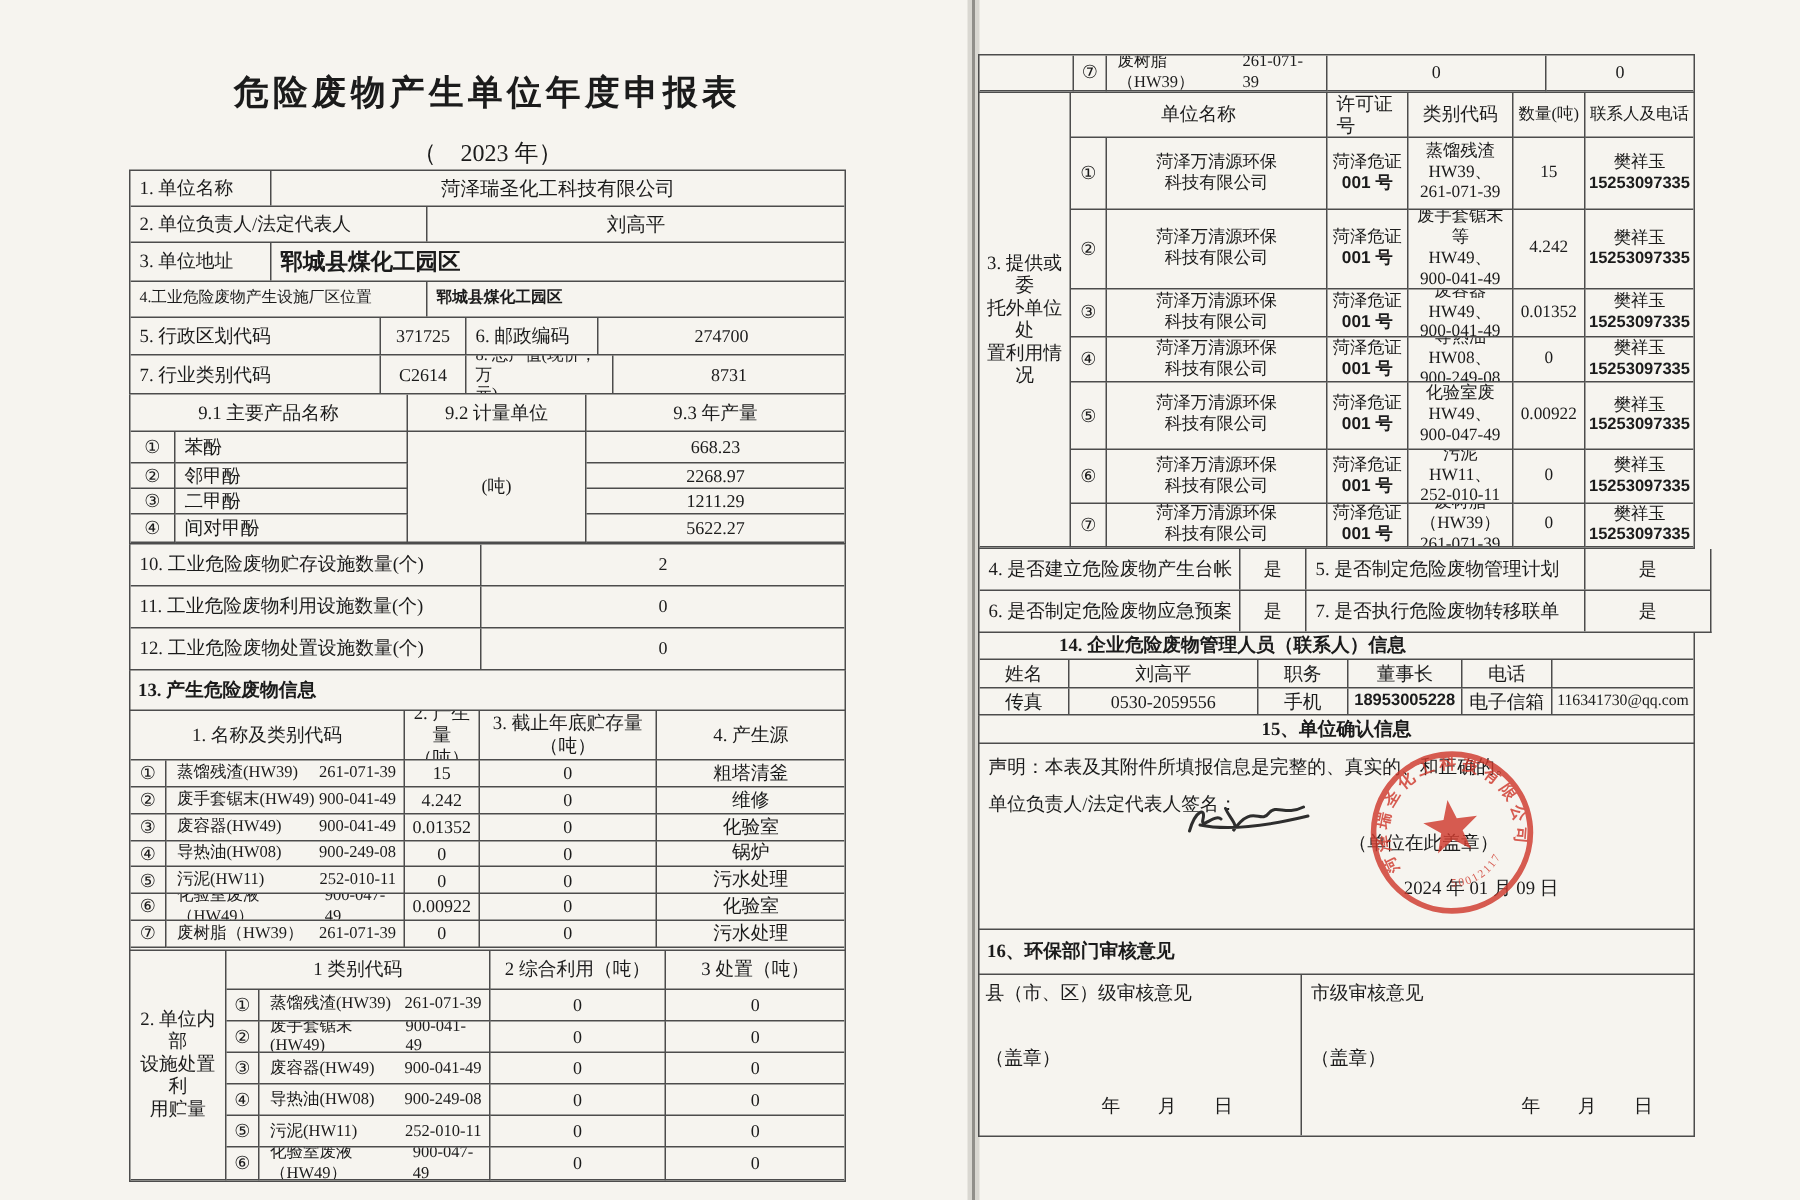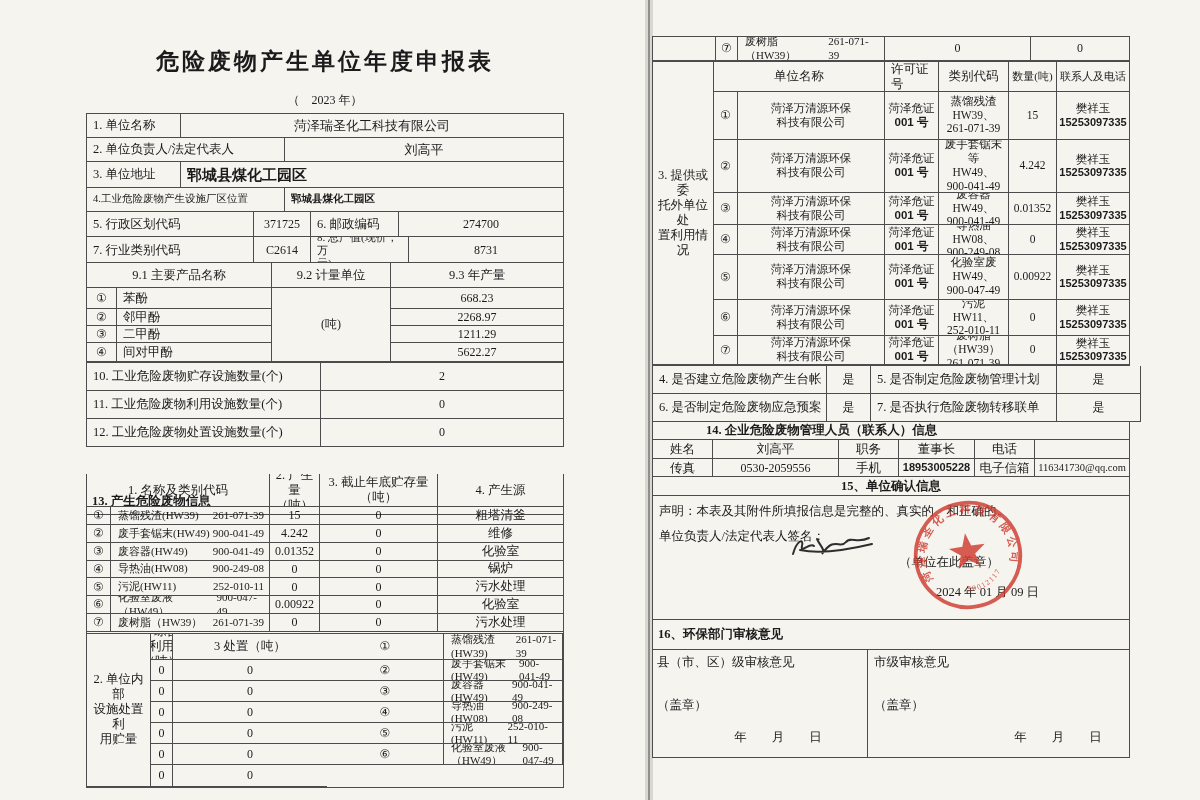--- a/index.html
+++ b/index.html
@@ -28,21 +28,21 @@
   .name-cell{justify-content:space-between;padding:0 5px 0 7px;text-align:left;}
   .divider{position:absolute;top:0;left:648px;width:2px;height:800px;background:#918f8a;}
   .divider-soft{position:absolute;top:0;left:645px;width:8px;height:800px;background:#d9d7d1;}
   .title{ text-align:center;font-weight:bold;font-size:23px;letter-spacing:3px;}
   .sig-svg path{stroke:#2e2e2e;stroke-width:2;fill:none;stroke-linecap:round;}
 </style>
 </head>
 <body>
 
 <div class="abs title" style="left:86px;top:46px;width:478px;">危险废物产生单位年度申报表</div>
-<div class="abs" style="left:86px;top:92px;width:478px;text-align:center;font-size:12px;">（　2023 年）</div>
+<div class="abs" style="left:86px;top:92px;width:478px;text-align:center;font-size:16px;">（　2023 年）</div>
 
 <div class="blk" style="left:86px;top:113px;width:478px;height:150px;">
   <div class="fr" style="height:24px;">
     <div class="c lab f125" style="width:94px;">1. 单位名称</div>
     <div class="c end f13" style="flex:1;">菏泽瑞圣化工科技有限公司</div>
   </div>
   <div class="fr" style="height:24px;">
     <div class="c lab f125" style="width:198px;">2. 单位负责人/法定代表人</div>
     <div class="c end f13" style="flex:1;">刘高平</div>
   </div>
@@ -103,21 +103,21 @@
       <div class="c lab f125" style="width:234px;">11. 工业危险废物利用设施数量(个)</div>
       <div class="c end" style="flex:1;">0</div>
     </div>
 
     <div class="fr" style="height:28px;">
       <div class="c lab f125" style="width:234px;">12. 工业危险废物处置设施数量(个)</div>
       <div class="c end" style="flex:1;">0</div>
     </div>
   </div>
 
-<div class="blk nt" style="left:86px;top:447px;width:478px;height:27px;display:flex;align-items:center;margin-top:41px;">
+<div class="blk nt" style="left:86px;top:447px;width:478px;height:27px;display:flex;align-items:center;">
   <span class="bold f125" style="padding-left:5px;">13. 产生危险废物信息</span>
 </div>
 
 <div class="grid nt" style="left:86px;top:474px;width:478px;height:160px;grid-template-columns:24px 159px 50px 118px 1fr;grid-template-rows:33px repeat(7,17.85px);">
   <div class="g f125" style="grid-column:1/3;">1. 名称及类别代码</div>
   <div class="g pre f125">2. 产生量
 （吨）</div>
   <div class="g pre f125">3. 截止年底贮存量
 （吨）</div>
   <div class="g f125 gr-last">4. 产生源</div>
@@ -183,20 +183,21 @@
     </div>
     <div class="g">0</div>
     <div class="g">0</div>
     <div class="g gr-last f125">污水处理</div>
   </div>
 
 <div class="grid nt" style="left:86px;top:634px;width:478px;height:154px;grid-template-columns:64px 22px 154px 117px 1fr;grid-template-rows:26px repeat(6,21.1px);">
   <div class="g pre f125" style="grid-row:1/8;grid-column:1;">2. 单位内部
 设施处置利
 用贮量</div>
+  <div class="g f125" style="grid-column:2/4;">1 类别代码</div>
   <div class="g f125">2 综合利用（吨）</div>
   <div class="g f125 gr-last">3 处置（吨）</div>
 
     <div class="g">①</div>
     <div class="g name-cell f11">
       <span>蒸馏残渣(HW39)</span>
       <span>261-071-39</span>
     </div>
     <div class="g">0</div>
     <div class="g gr-last">0</div>

